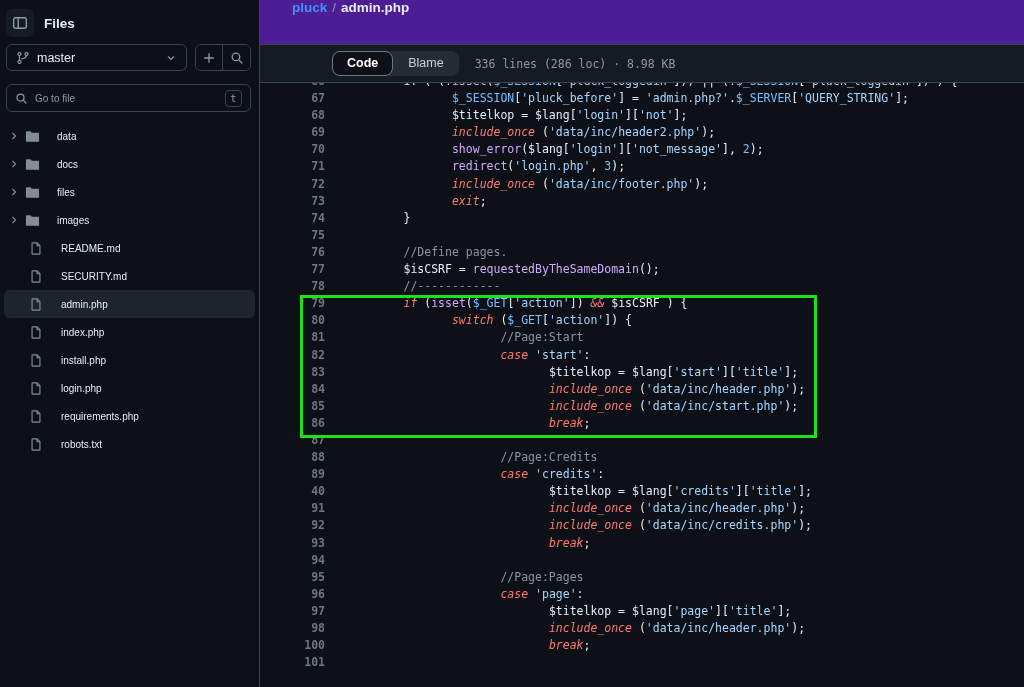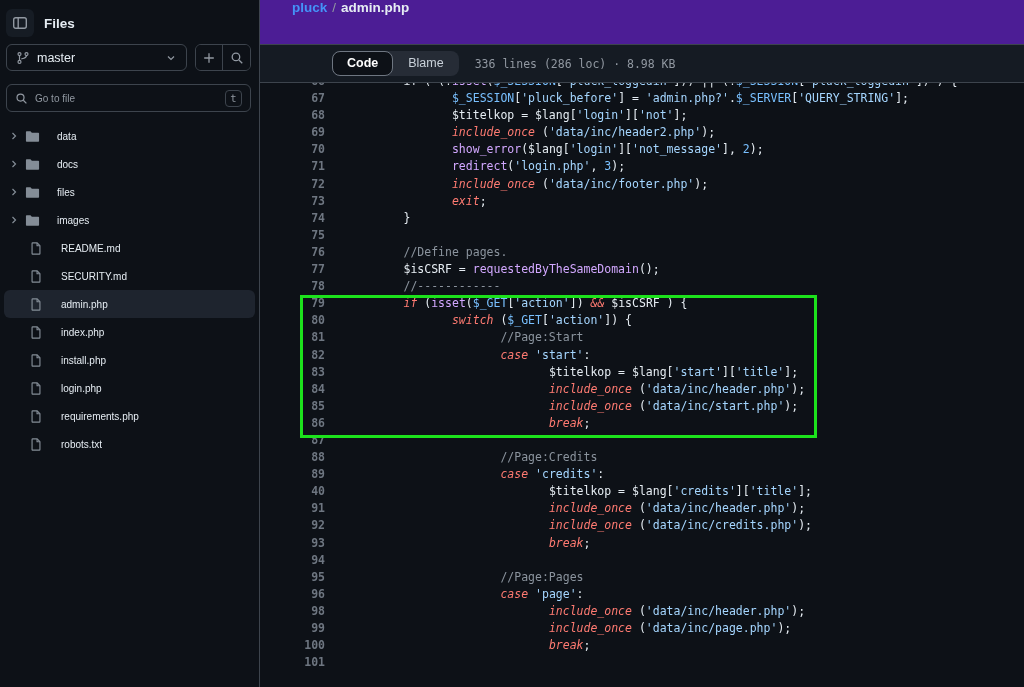--- a/index.html
+++ b/index.html
@@ -390,28 +390,28 @@
           </div>
           <div class="code-row">
             <span class="ln">95</span>
             <span class="lc"><span class="tk-p">			</span><span class="tk-c">//Page:Pages</span></span>
           </div>
           <div class="code-row">
             <span class="ln">96</span>
             <span class="lc"><span class="tk-p">			</span><span class="tk-k">case</span><span class="tk-p"> </span><span class="tk-s">'page'</span><span class="tk-p">:</span></span>
           </div>
           <div class="code-row">
+            <span class="ln">97</span>
+            <span class="lc"><span class="tk-p">				$titelkop = $lang[</span><span class="tk-s">'page'</span><span class="tk-p">][</span><span class="tk-s">'title'</span><span class="tk-p">];</span></span>
+          </div>
+          <div class="code-row">
             <span class="ln">98</span>
             <span class="lc"><span class="tk-p">				</span><span class="tk-k">include_once</span><span class="tk-p"> (</span><span class="tk-s">'data/inc/header.php'</span><span class="tk-p">);</span></span>
           </div>
           <div class="code-row">
-            <span class="ln">99</span>
-            <span class="lc"><span class="tk-p">				</span><span class="tk-k">include_once</span><span class="tk-p"> (</span><span class="tk-s">'data/inc/page.php'</span><span class="tk-p">);</span></span>
-          </div>
-          <div class="code-row">
             <span class="ln">100</span>
             <span class="lc"><span class="tk-p">				</span><span class="tk-k">break</span><span class="tk-p">;</span></span>
           </div>
           <div class="code-row">
             <span class="ln">101</span>
             <span class="lc"></span>
           </div>
         </div>
       <div class="hl-box" style="border-color: rgb(28, 226, 28);"></div>
     </div>

